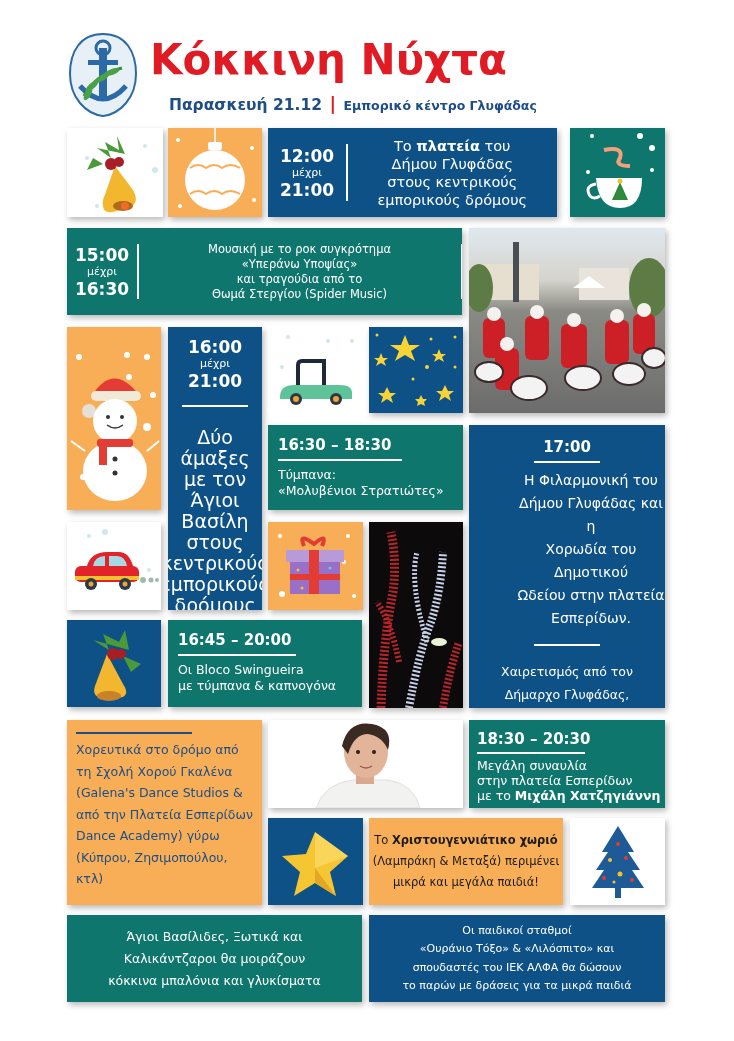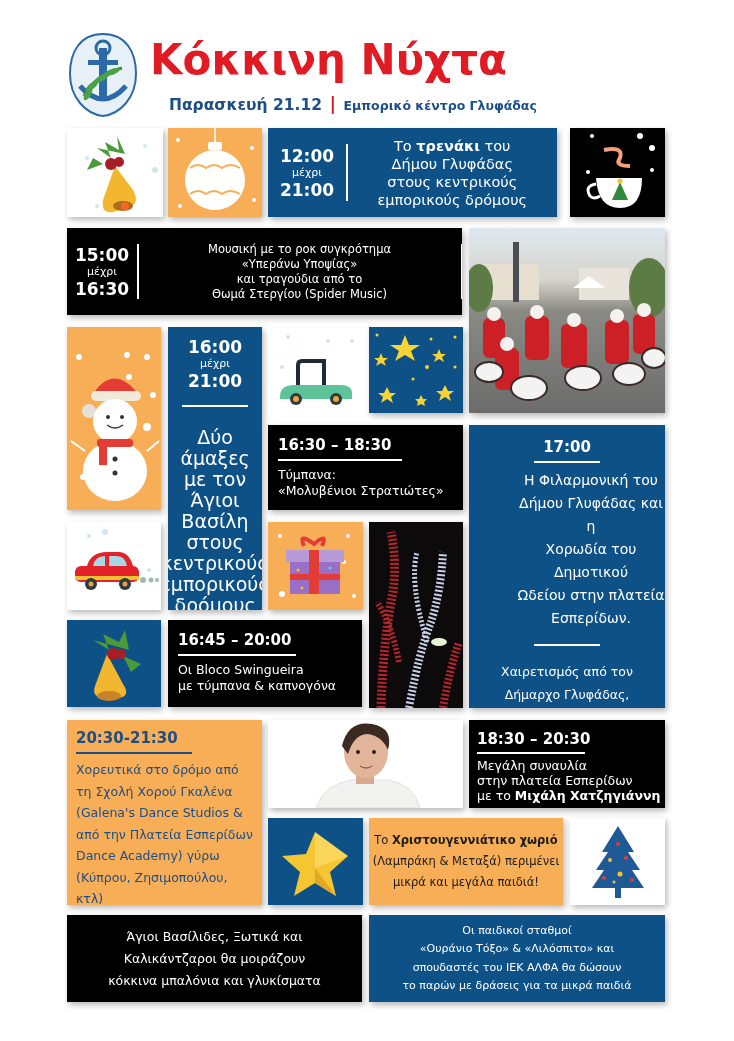--- a/index.html
+++ b/index.html
@@ -1,18 +1,18 @@
 <!DOCTYPE html>
 <html><head>
 <meta charset="utf-8">
 <style>
   html,body{margin:0;padding:0;background:#ffffff;}
   body{width:734px;height:1041px;position:relative;overflow:hidden;font-family:"DejaVu Sans","Liberation Sans",sans-serif;}
   .box{position:absolute;box-shadow:2px 3px 6px rgba(0,0,0,0.28);box-sizing:border-box;overflow:hidden;}
-  .red{background:#000000;color:#fff;}
+  .red{background:#0f766e;color:#fff;}
   .blue{background:#0d5187;color:#fff;}
   .orange{background:#f7ae57;color:#1d4e86;}
   .white{background:#fff;}
   .center{display:flex;flex-direction:column;align-items:center;justify-content:center;text-align:center;}
   .time{font-weight:bold;font-size:17px;line-height:20px;}
   .until{font-size:11px;line-height:14px;}
   .rule{height:2px;background:#fff;}
   .rule-blue{height:2px;background:#1d4e86;}
   .vsep{width:1.5px;background:#fff;align-self:stretch;margin:8px 0;}
   .txt{font-size:12.5px;line-height:16px;}
@@ -73,21 +73,21 @@
   </svg>
 </div>
 <div class="box blue" style="left:268px;top:128px;width:289px;height:89px;display:flex;align-items:center;justify-content:flex-end;">
   <div class="center" style="width:78px;">
     <div class="time">12:00</div>
     <div class="until">μέχρι</div>
     <div class="time">21:00</div>
   </div>
   <div class="vsep" style="margin:16px 0;"></div>
   <div class="center" style="flex:1;font-size:14.5px;line-height:18px;">
-    <div><span>Το </span><b>τρενάκι</b><span> του</span></div>
+    <div><span>Το </span><b>πλατεία</b><span> του</span></div>
     <div>Δήμου Γλυφάδας</div>
     <div>στους κεντρικούς</div>
     <div>εμπορικούς δρόμους</div>
   </div>
 </div>
 <div class="box red" style="left:570px;top:128px;width:95px;height:89px;">
   <svg width="95" height="89">
     <circle cx="22" cy="8" r="2" fill="#fff"></circle>
       <circle cx="70" cy="8" r="3" fill="#fff"></circle>
       <circle cx="82" cy="20" r="3" fill="#fff"></circle>
@@ -306,21 +306,20 @@
   </svg>
 </div>
 <div class="box red" style="left:168px;top:620px;width:194px;height:87px;padding:10px 0 0 10px;">
   <div class="time" style="font-size:15px;">16:45 – 20:00</div>
   <div class="rule" style="width:118px;margin:4px 0 6px;"></div>
   <div class="txt">Οι Bloco Swingueira</div>
   <div class="txt">με τύμπανα &amp; καπνογόνα</div>
 </div>
 
 <div class="box orange" style="left:67px;top:720px;width:195px;height:185px;padding:8px 0 0 9px;">
-  <div class="time" style="font-size:15px;color:#1d4e86;">20:30-21:30</div>
   <div class="rule-blue" style="width:116px;margin:4px 0 5px;"></div>
   <div style="font-size:12.5px;line-height:21.5px;color:#1d4e86;white-space:nowrap;">
     <div>Χορευτικά στο δρόμο από</div>
     <div>τη Σχολή Χορού Γκαλένα</div>
     <div>(Galena's Dance Studios &amp;</div>
     <div>από την Πλατεία Εσπερίδων</div>
     <div>Dance Academy) γύρω</div>
     <div>(Κύπρου, Ζησιμοπούλου,</div>
     <div>κτλ)</div>
   </div>

